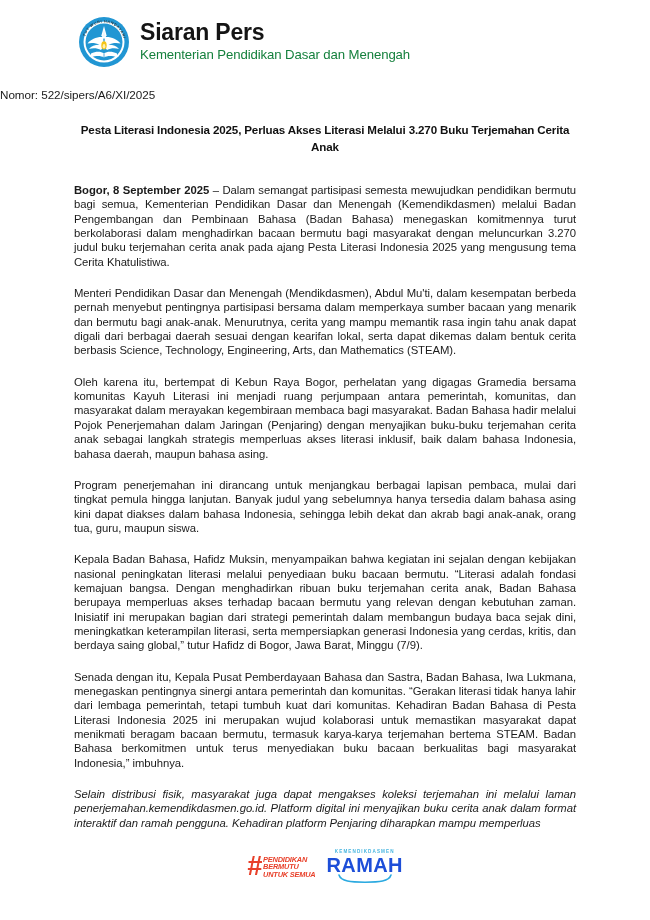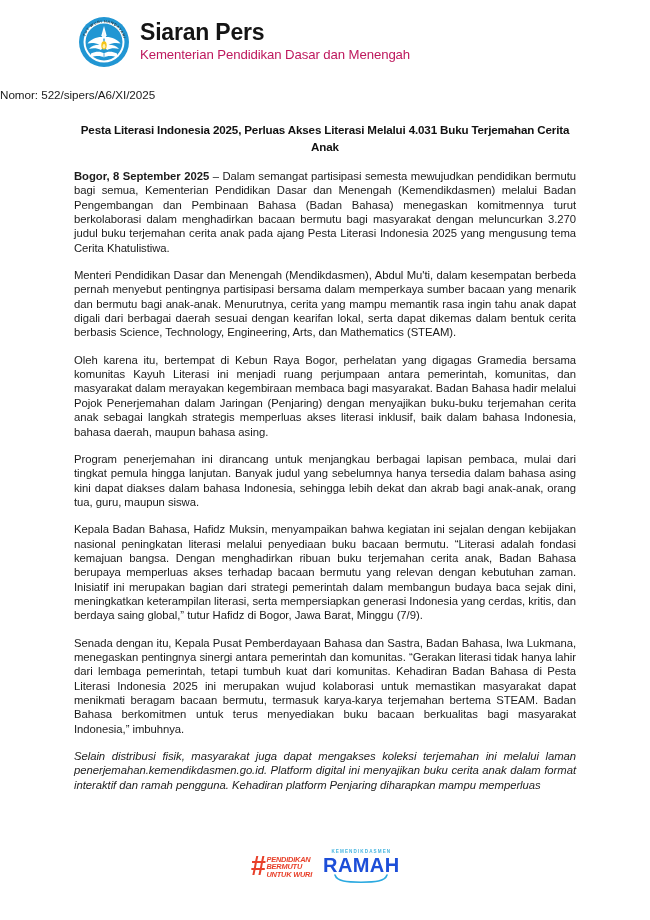--- a/index.html
+++ b/index.html
@@ -48,21 +48,21 @@
     font-size: 23px;
     font-weight: bold;
     line-height: 1.08;
     letter-spacing: -0.2px;
     color: #141414;
   }
   .header-sub {
     font-size: 13.2px;
     font-weight: normal;
     line-height: 1.25;
-    color: #be185d;
+    color: #15803d;
     margin-top: 2px;
     letter-spacing: -0.1px;
   }
 
   
   .nomor {
     text-align: left;
     font-size: 11.7px;
     color: #1b1b1b;
     margin-top: 26px;
@@ -82,21 +82,21 @@
   }
 
   
   .body-col {
     position: absolute;
     left: 74px;
     top: 166px;
     width: 502px;
   }
   p.para {
-    margin: 3px 0 13px 0;
+    margin: 17px 0 13px 0;
     font-size: 11.3px;
     line-height: 14.35px;
     text-align: justify;
     text-justify: inter-word;
     color: #1b1b1b;
     letter-spacing: -0.05px;
     hyphens: none;
   }
   p.para:last-child { margin-bottom: 0; font-style: italic; }
   .lead { font-weight: bold; }
@@ -201,39 +201,39 @@
       </svg>
     </div>
     <div class="header-text">
       <div class="header-title">Siaran Pers</div>
       <div class="header-sub">Kementerian Pendidikan Dasar dan Menengah</div>
     </div>
   </div>
 
   <div class="nomor">Nomor: 522/sipers/A6/XI/2025</div>
 
-  <div class="doc-title">Pesta Literasi Indonesia 2025, Perluas Akses Literasi Melalui 4.031 Buku Terjemahan Cerita Anak</div>
+  <div class="doc-title">Pesta Literasi Indonesia 2025, Perluas Akses Literasi Melalui 3.270 Buku Terjemahan Cerita Anak</div>
 
   <div class="body-col">
     <p class="para"><span class="lead">Bogor, 8 September 2025</span><span> – Dalam semangat partisipasi semesta mewujudkan pendidikan bermutu bagi semua, Kementerian Pendidikan Dasar dan Menengah (Kemendikdasmen) melalui Badan Pengembangan dan Pembinaan Bahasa (Badan Bahasa) menegaskan komitmennya turut berkolaborasi dalam menghadirkan bacaan bermutu bagi masyarakat dengan meluncurkan 3.270 judul buku terjemahan cerita anak pada ajang Pesta Literasi Indonesia 2025 yang mengusung tema Cerita Khatulistiwa.</span></p>
     <p class="para">Menteri Pendidikan Dasar dan Menengah (Mendikdasmen), Abdul Mu'ti, dalam kesempatan berbeda pernah menyebut pentingnya partisipasi bersama dalam memperkaya sumber bacaan yang menarik dan bermutu bagi anak-anak. Menurutnya, cerita yang mampu memantik rasa ingin tahu anak dapat digali dari berbagai daerah sesuai dengan kearifan lokal, serta dapat dikemas dalam bentuk cerita berbasis Science, Technology, Engineering, Arts, dan Mathematics (STEAM).</p>
     <p class="para">Oleh karena itu, bertempat di Kebun Raya Bogor, perhelatan yang digagas Gramedia bersama komunitas Kayuh Literasi ini menjadi ruang perjumpaan antara pemerintah, komunitas, dan masyarakat dalam merayakan kegembiraan membaca bagi masyarakat. Badan Bahasa hadir melalui Pojok Penerjemahan dalam Jaringan (Penjaring) dengan menyajikan buku-buku terjemahan cerita anak sebagai langkah strategis memperluas akses literasi inklusif, baik dalam bahasa Indonesia, bahasa daerah, maupun bahasa asing.</p>
     <p class="para">Program penerjemahan ini dirancang untuk menjangkau berbagai lapisan pembaca, mulai dari tingkat pemula hingga lanjutan. Banyak judul yang sebelumnya hanya tersedia dalam bahasa asing kini dapat diakses dalam bahasa Indonesia, sehingga lebih dekat dan akrab bagi anak-anak, orang tua, guru, maupun siswa.</p>
     <p class="para">Kepala Badan Bahasa, Hafidz Muksin, menyampaikan bahwa kegiatan ini sejalan dengan kebijakan nasional peningkatan literasi melalui penyediaan buku bacaan bermutu. “Literasi adalah fondasi kemajuan bangsa. Dengan menghadirkan ribuan buku terjemahan cerita anak, Badan Bahasa berupaya memperluas akses terhadap bacaan bermutu yang relevan dengan kebutuhan zaman. Inisiatif ini merupakan bagian dari strategi pemerintah dalam membangun budaya baca sejak dini, meningkatkan keterampilan literasi, serta mempersiapkan generasi Indonesia yang cerdas, kritis, dan berdaya saing global,” tutur Hafidz di Bogor, Jawa Barat, Minggu (7/9).</p>
     <p class="para">Senada dengan itu, Kepala Pusat Pemberdayaan Bahasa dan Sastra, Badan Bahasa, Iwa Lukmana, menegaskan pentingnya sinergi antara pemerintah dan komunitas. “Gerakan literasi tidak hanya lahir dari lembaga pemerintah, tetapi tumbuh kuat dari komunitas. Kehadiran Badan Bahasa di Pesta Literasi Indonesia 2025 ini merupakan wujud kolaborasi untuk memastikan masyarakat dapat menikmati beragam bacaan bermutu, termasuk karya-karya terjemahan bertema STEAM. Badan Bahasa berkomitmen untuk terus menyediakan buku bacaan berkualitas bagi masyarakat Indonesia,” imbuhnya.</p>
     <p class="para">Selain distribusi fisik, masyarakat juga dapat mengakses koleksi terjemahan ini melalui laman penerjemahan.kemendikdasmen.go.id. Platform digital ini menyajikan buku cerita anak dalam format interaktif dan ramah pengguna. Kehadiran platform Penjaring diharapkan mampu memperluas</p>
   </div>
 
   <div class="footer">
     <div class="logo-pbus">
       <div class="hash-mark">#</div>
       <div class="pbus-lines">
         <span>PENDIDIKAN</span>
         <span>BERMUTU</span>
-        <span>UNTUK WURI</span>
+        <span>UNTUK SEMUA</span>
       </div>
     </div>
     <div class="logo-ramah">
       <div class="ramah-kicker">KEMENDIKDASMEN</div>
       <div class="ramah-word">RAMAH</div>
       <svg class="ramah-swoosh" viewBox="0 0 56 9" aria-hidden="true">
         <path d="M2 1 C4 7.5 14 8.2 28 8.2 C42 8.2 52 7.5 54 1" stroke="#2aa9e0" stroke-width="1.6" fill="none" stroke-linecap="round"></path>
       </svg>
     </div>
   </div>

